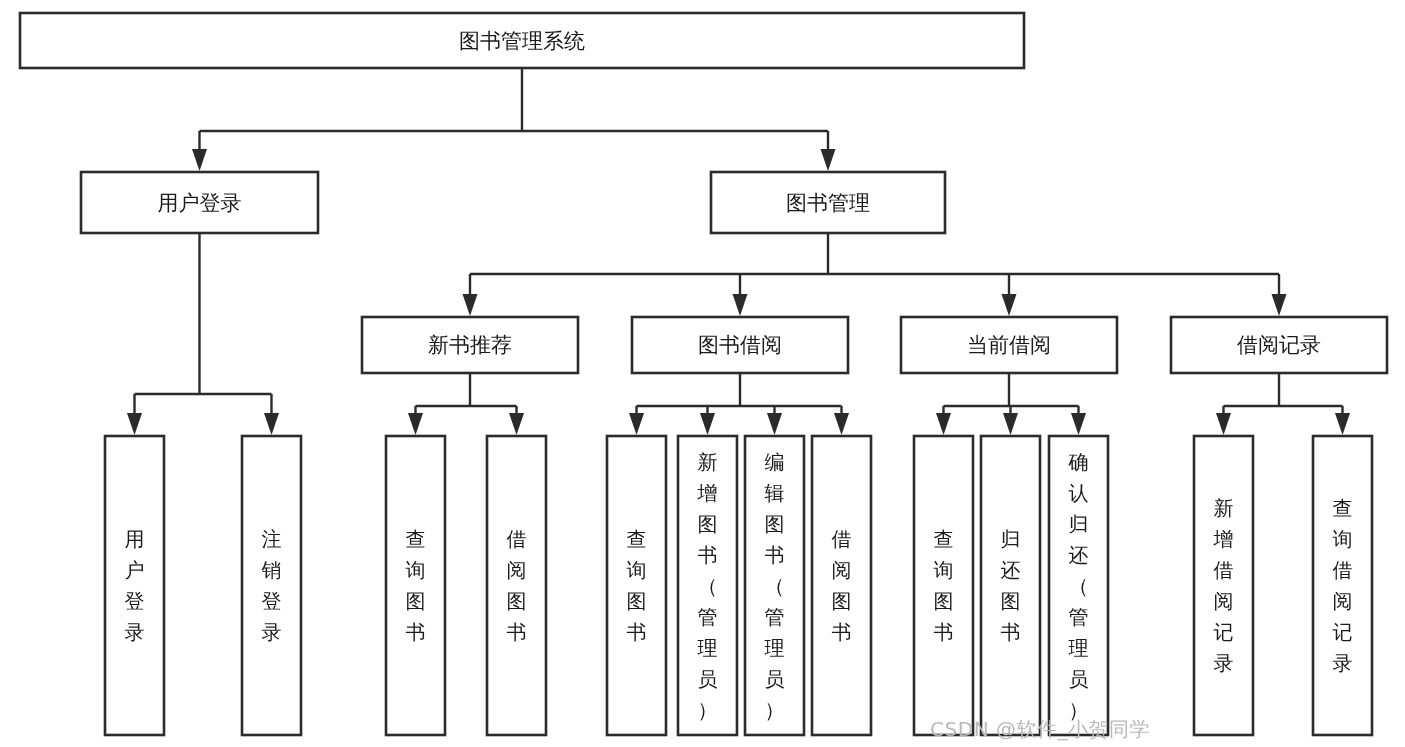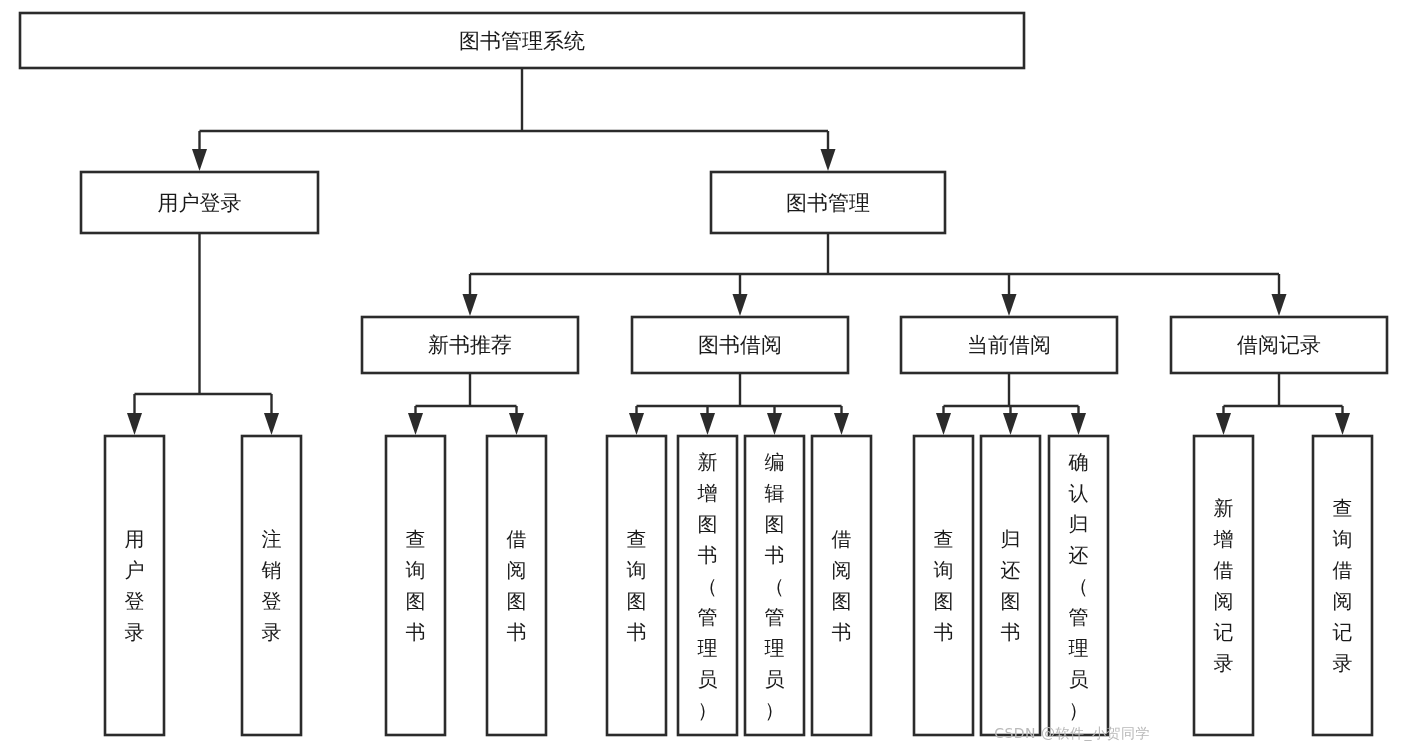--- a/index.html
+++ b/index.html
@@ -54,21 +54,21 @@
     dominant-baseline: middle;
   }
   .node-label.vertical {
     font-size: 20px;
   }
   .watermark {
     position: absolute;
     right: 8px;
     bottom: 4px;
     font-family: "DejaVu Sans", "Liberation Sans", sans-serif;
-    font-size: 14px;
+    font-size: 20px;
     color: #b9b9b9;
     letter-spacing: 0.5px;
     white-space: nowrap;
     user-select: none;
   }
 </style>
 </head>
 <body>
 
 <div id="diagram-root">

